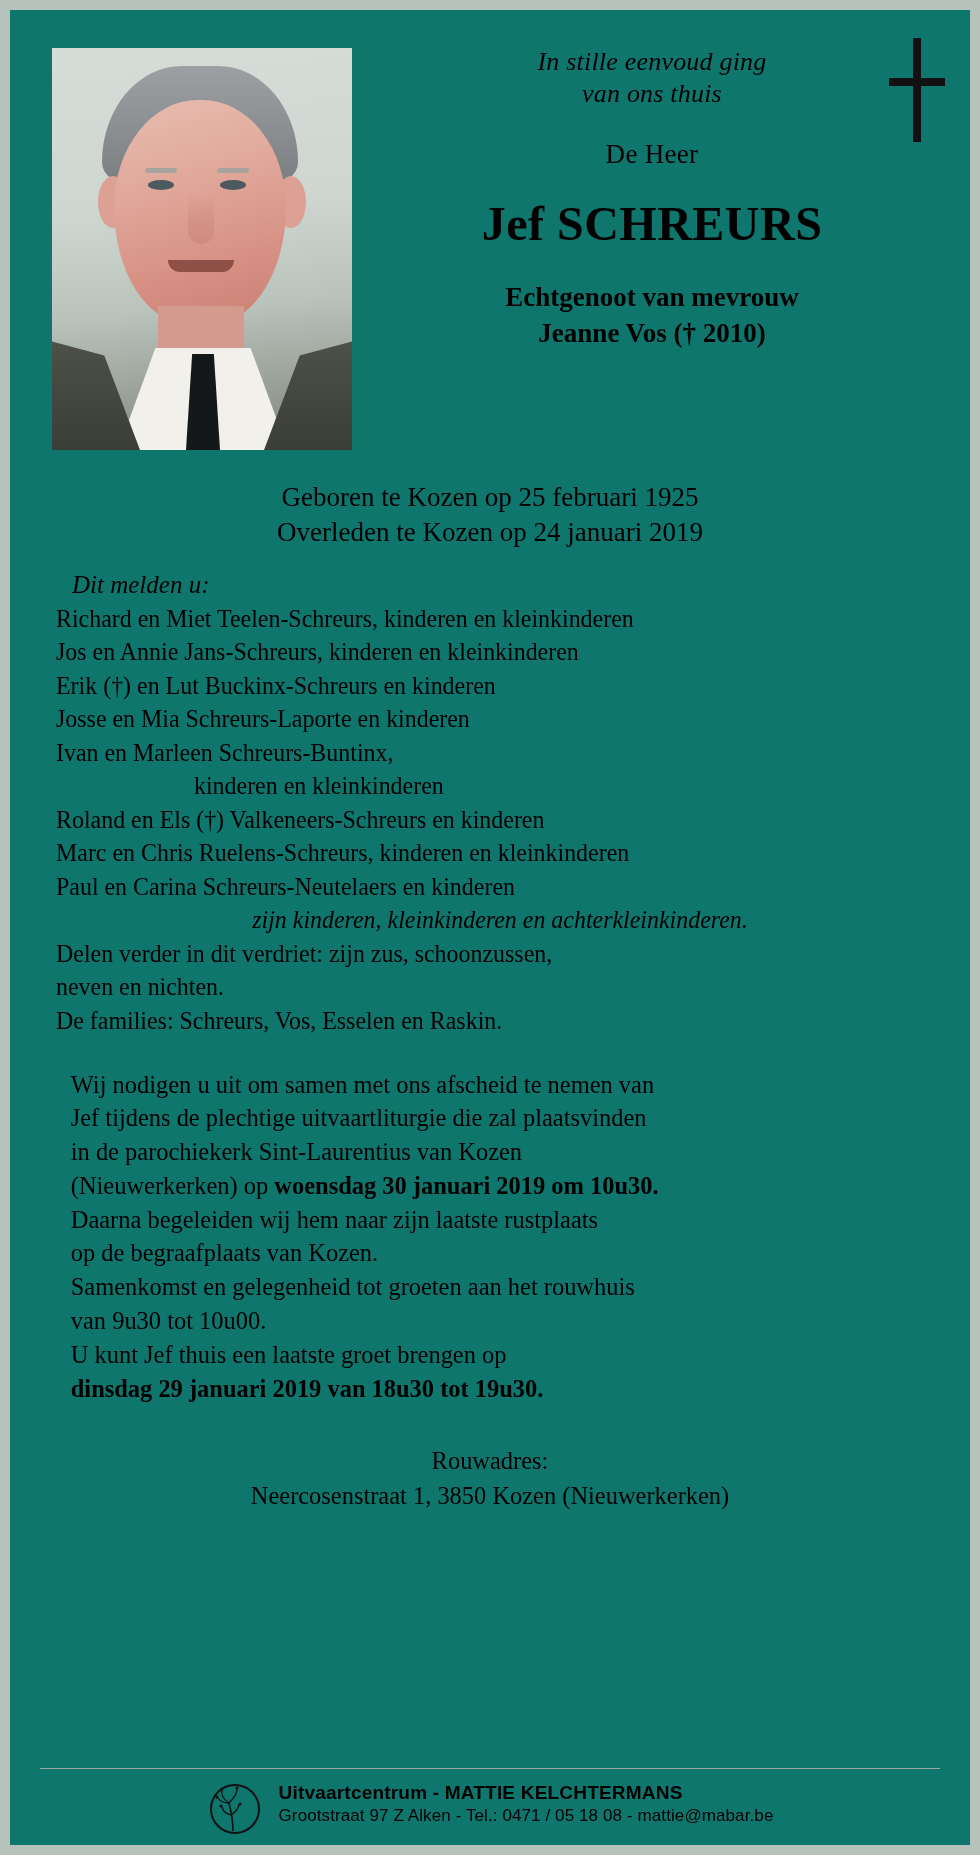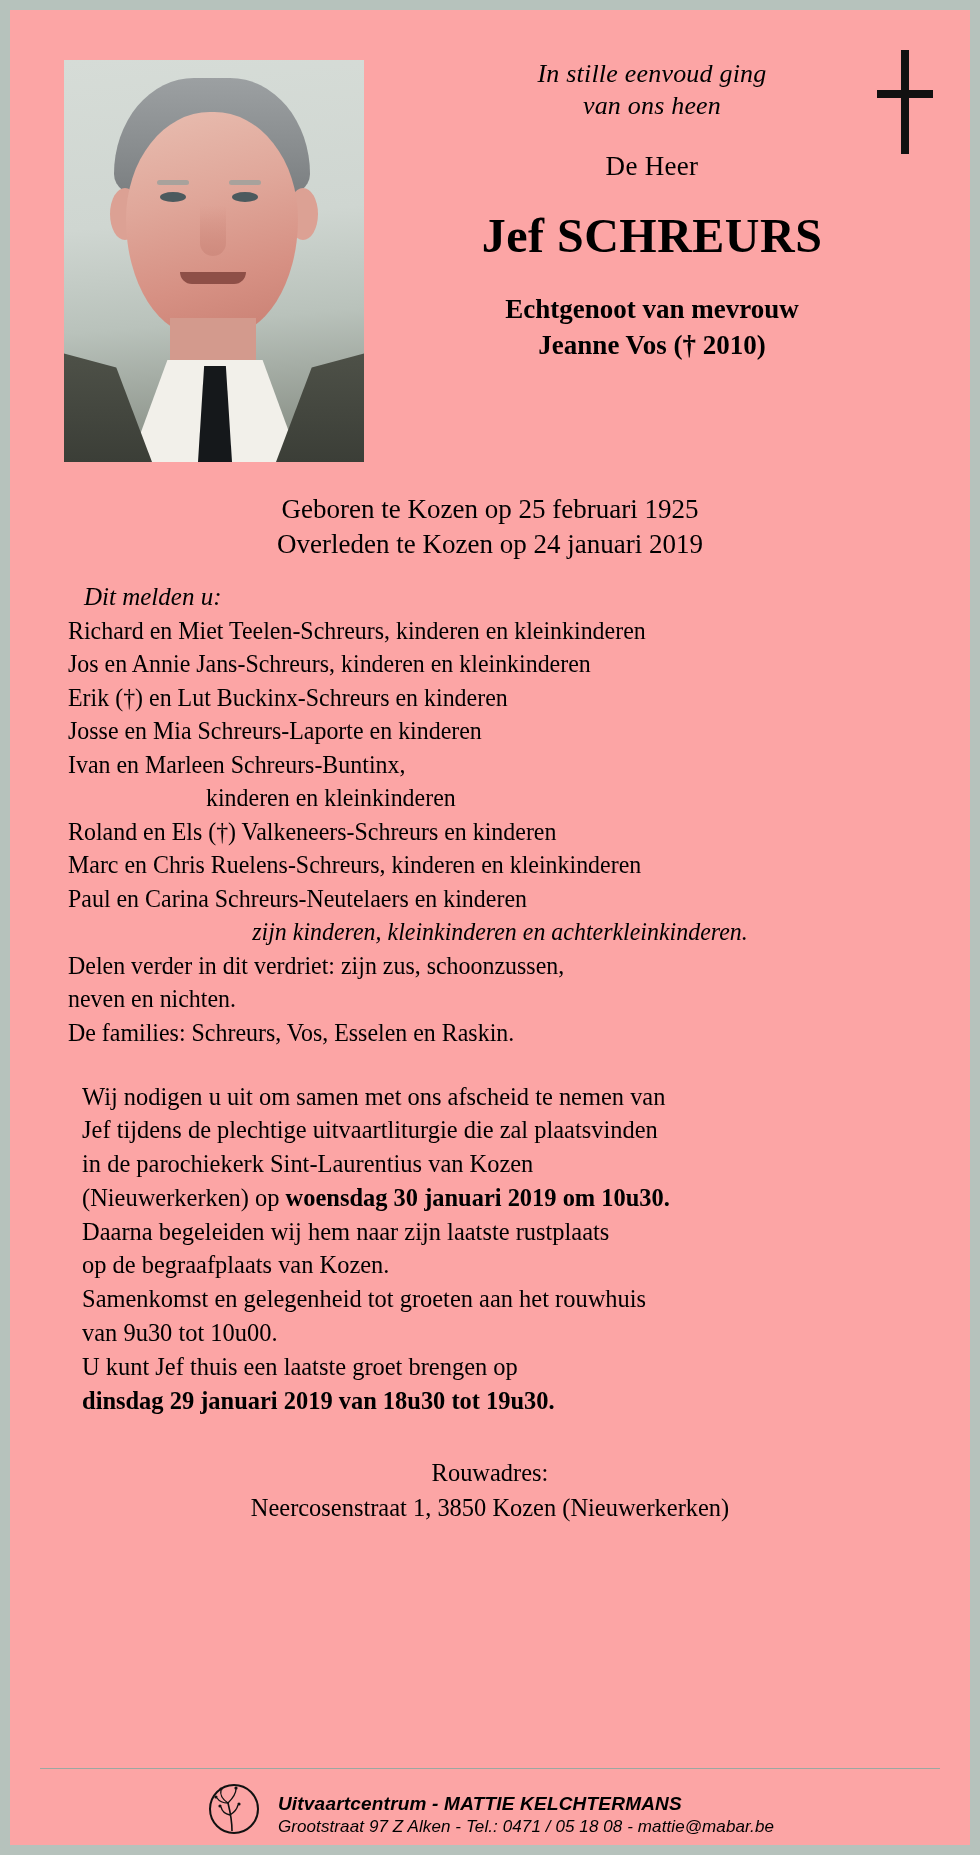--- a/index.html
+++ b/index.html
@@ -20,22 +20,22 @@
     position: relative;
     width: 980px;
     height: 1855px;
     box-sizing: border-box;
     background: #ffffff;
     border: 10px solid #b6c2bc;
   }
   #card-inner {
     position: absolute;
     inset: 0;
-    background: #fca5a5;
-    padding: 12px;
+    background: #0f766e;
+    padding: 0;
     overflow: hidden;
   }
 
   
   .top-block {
     position: relative;
     height: 470px;
   }
   .photo-frame {
     position: absolute;
@@ -263,24 +263,23 @@
     padding: 0 30px;
     box-sizing: border-box;
   }
   .footer-rule {
     height: 1px;
     background: #9aa8a2;
     margin-bottom: 12px;
   }
   .footer-body {
     display: flex;
-    align-items: flex-end;
+    align-items: flex-start;
     justify-content: center;
     gap: 16px;
-    font-style: italic;
   }
   .logo {
     width: 56px;
     height: 56px;
     flex: 0 0 56px;
     position: relative;
   }
   .footer-text {
     text-align: left;
     line-height: 1.24;
@@ -327,21 +326,21 @@
         </div>
       </div>
 
       <div class="cross">
         <div class="v"></div>
         <div class="h"></div>
       </div>
 
       <div class="heading">
         <div class="intro-line">In stille eenvoud ging</div>
-        <div class="intro-line">van ons heen</div>
+        <div class="intro-line">van ons thuis</div>
         <div class="deheer">De Heer</div>
         <div class="fullname">Jef SCHREURS</div>
         <div class="spouse">Echtgenoot van mevrouw</div>
         <div class="spouse" style="margin-top:2px;">Jeanne Vos († 2010)</div>
       </div>
     </div>
 
     <div class="dates">
       <div>Geboren te Kozen op 25 februari 1925</div>
       <div>Overleden te Kozen op 24 januari 2019</div>

